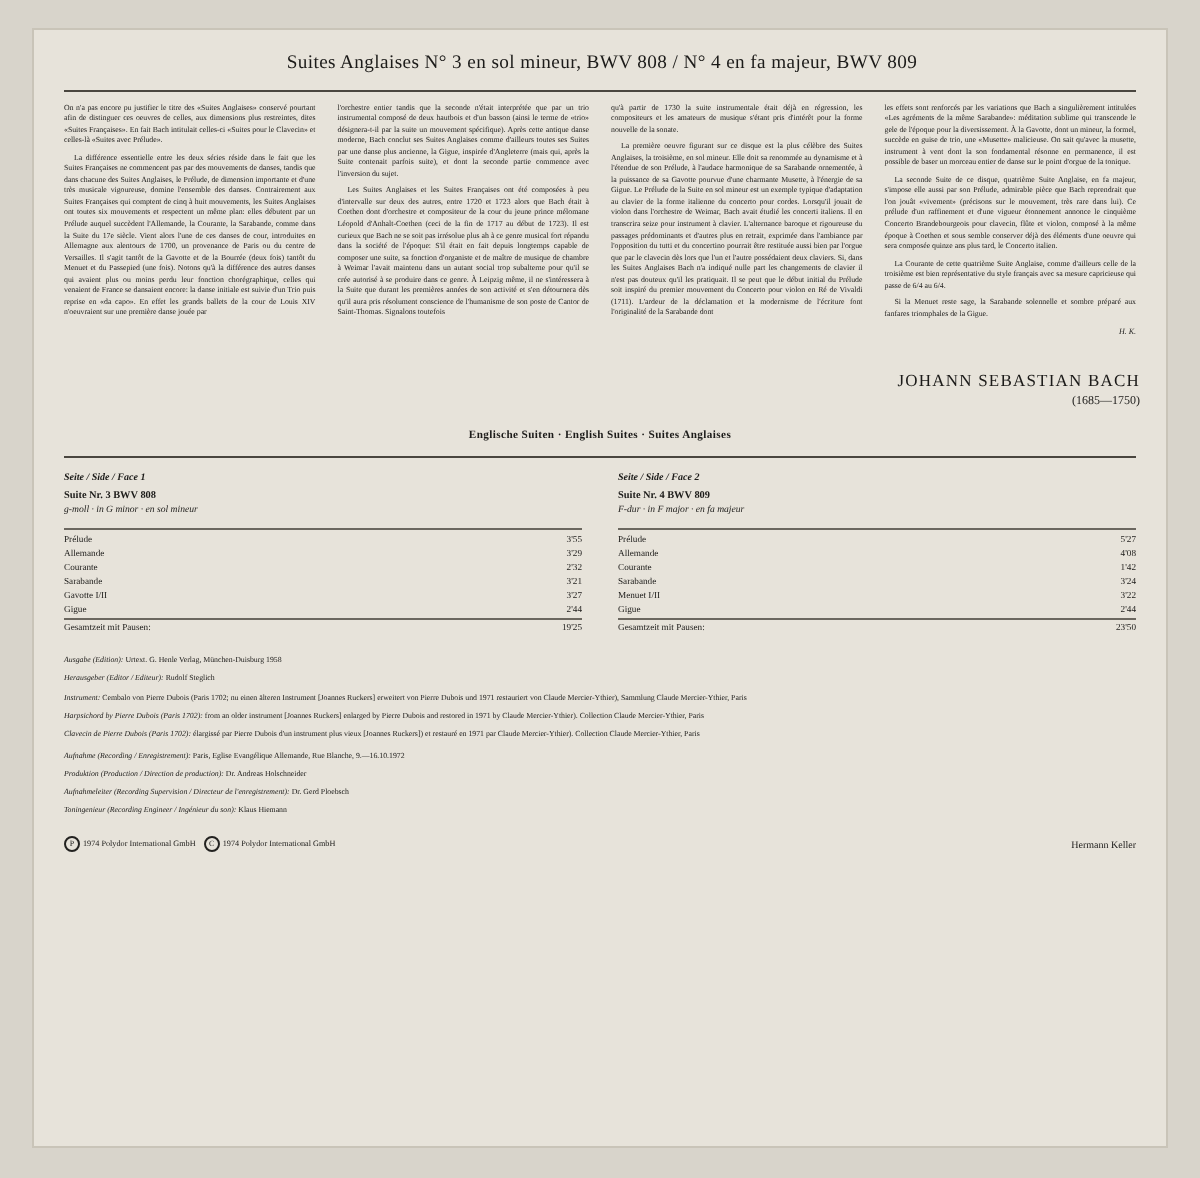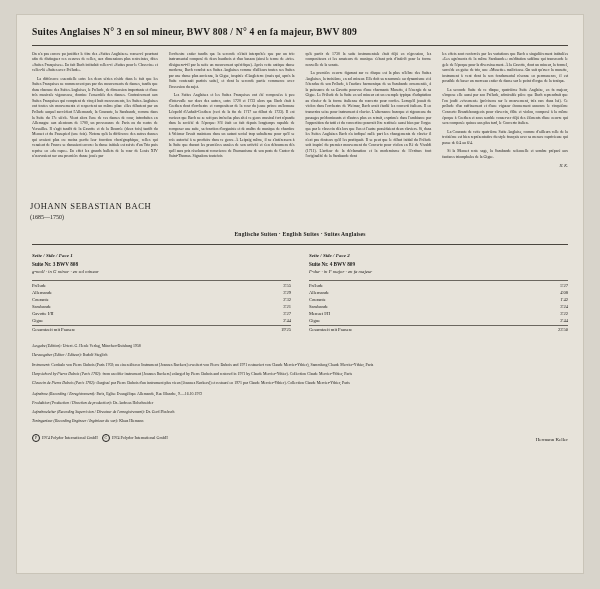--- a/index.html
+++ b/index.html
@@ -16,25 +16,26 @@
     width:568px;height:560px;
     background:#e7e3da;
     box-shadow:0 0 0 1px #c9c4b8 inset;
   }
   .inner{
     position:absolute;
     left:14px;top:12px;
     width:540px;height:536px;
   }
   .title{
-    font-weight:bold;
+    font-weight:normal;
     font-size:9.6px;
     letter-spacing:.2px;
     line-height:1.2;
     margin:0 0 7px 2px;
+    text-align:center;
   }
   .rule{
     height:1px;background:#4a463f;margin:0 2px 6px 2px;
   }
   
   .cols{
     display:flex;
     gap:11px;
     margin:0 2px;
   }
@@ -45,22 +46,22 @@
     text-align:justify;
     color:#232220;
     hyphens:auto;
   }
   .col p{margin:0 0 3px 0;}
   .col p.ind{text-indent:5px;}
   .sig{text-align:right;font-style:italic;font-size:4px;margin-top:2px;}
 
   
   .composer{
-    text-align:left;
-    margin-top:32px;
+    text-align:right;
+    margin-top:16px;
   }
   .composer .name{
     font-size:8.5px;letter-spacing:.6px;
   }
   .composer .dates{
     font-size:6px;margin-top:3px;
   }
   .suites-line{
     text-align:center;
     font-size:5.6px;

